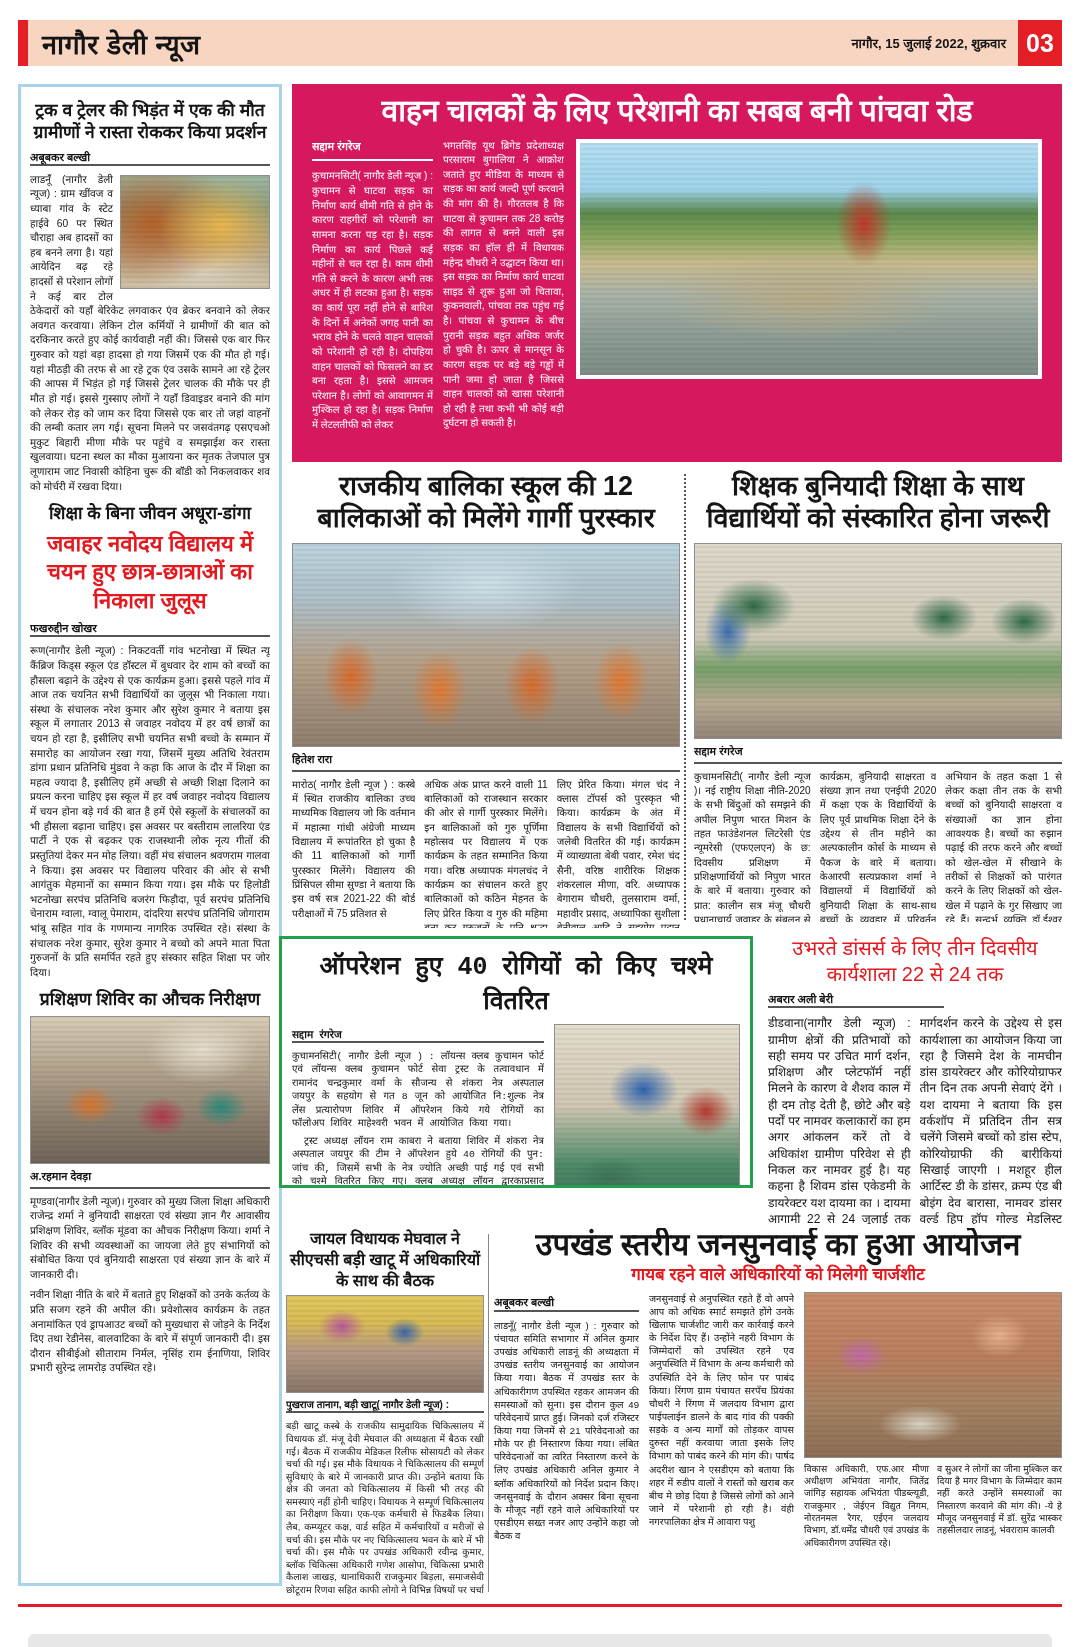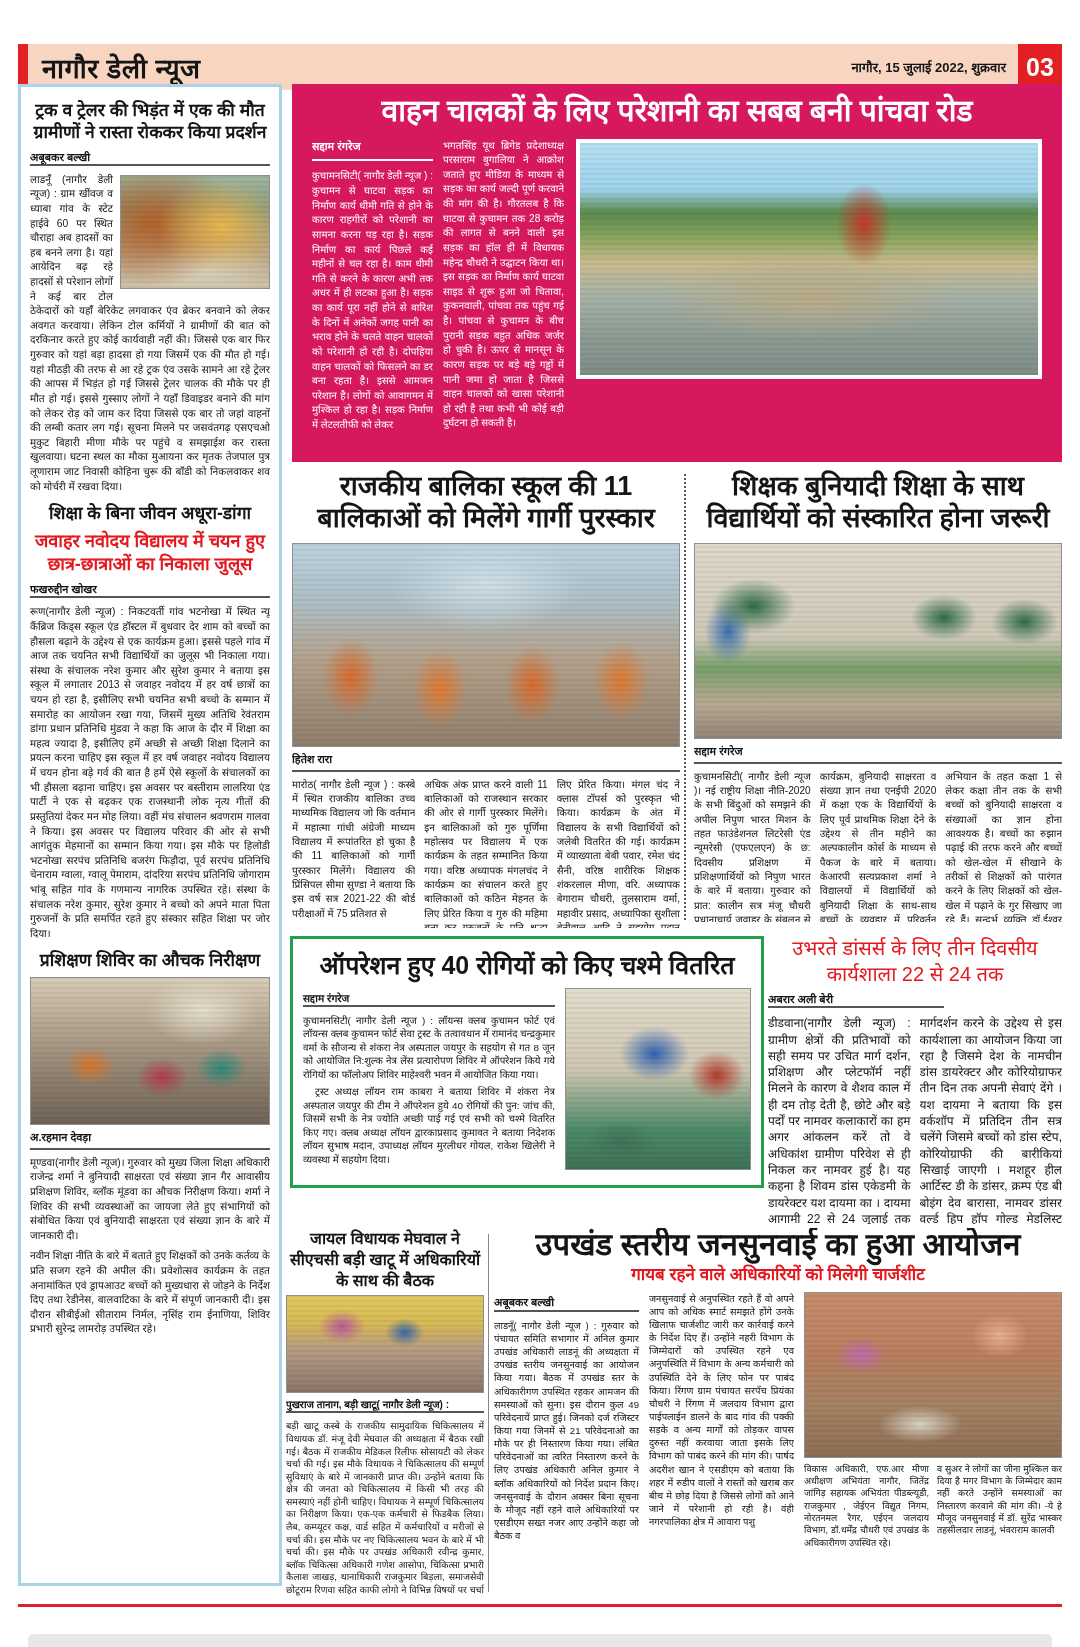--- a/index.html
+++ b/index.html
@@ -1,40 +1,40 @@
 <!DOCTYPE html>
 <html><head>
 <meta charset="utf-8">
 <style>
   html,body{margin:0;padding:0;background:#fff;}
   .page{position:relative;width:1080px;height:1647px;background:#ffffff;overflow:hidden;
         font-family:"Liberation Sans","DejaVu Sans",sans-serif;color:#151515;}
   
-  .mast{position:absolute;left:18px;top:44px;width:1044px;height:46px;background:#f8d5c0;
+  .mast{position:absolute;left:18px;top:20px;width:1044px;height:46px;background:#f8d5c0;
         display:flex;align-items:center;}
   .mast-bar{width:10px;height:46px;background:#e31e24;flex:0 0 auto;}
   .mast-title{flex:1;font-size:27px;font-weight:800;padding-left:14px;letter-spacing:.5px;}
   .mast-date{font-size:13px;font-weight:700;margin-right:12px;white-space:nowrap;}
   .mast-pageno{background:#e31e24;color:#fff;font-size:25px;font-weight:800;height:46px;
         width:44px;display:flex;align-items:center;justify-content:center;}
   
   article,section{overflow:hidden;}
   .byline{font-weight:700;font-size:11px;border-bottom:2px solid #555;
           margin:3px 0 7px;}
   .caption{font-weight:700;font-size:11px;border-bottom:2px solid #555;
            padding-bottom:4px;margin:4px 0 6px;}
   p.body{font-size:10.3px;line-height:1.42;text-align:justify;margin:0 0 6px;}
   .ph{position:relative;border:1px solid #8f8f8f;background:#c9bda6;}
   .ph::after{content:"";position:absolute;inset:0;
      background:repeating-linear-gradient(0deg,rgba(0,0,0,.05) 0 2px,transparent 2px 5px);}
   
   .leftcol{position:absolute;left:18px;top:84px;width:264px;height:1502px;
            border:3px solid #a9d3e9;padding:10px 9px;box-sizing:border-box;overflow:hidden;background:#fff;}
   .leftcol h2{font-size:17.5px;font-weight:800;text-align:center;line-height:1.28;margin:2px 0 5px;}
-  .leftcol h3.redsub{font-size:18px;font-weight:800;text-align:center;line-height:1.3;
+  .leftcol h3.redsub{font-size:22px;font-weight:800;text-align:center;line-height:1.3;
            color:#e3191f;margin:0 0 5px;}
   .ph-truck{float:right;width:148px;height:112px;margin:2px 0 4px 7px;
      background:radial-gradient(90px 70px at 68% 45%,#e8b64e,transparent 70%),
                 radial-gradient(120px 90px at 22% 42%,#b4622a,transparent 70%),
                 radial-gradient(90px 40px at 55% 85%,#d9d0bd,transparent 75%),
                 linear-gradient(180deg,#9fb6a0 0%,#85997f 30%,#b3a183 60%,#cfc3a8 100%);}
   .ph-camp{width:100%;height:148px;box-sizing:border-box;margin:2px 0 2px;
      background:radial-gradient(80px 50px at 72% 22%,#e3ddcd,transparent 70%),
                 radial-gradient(40px 30px at 25% 60%,#d8762e,transparent 65%),
                 radial-gradient(40px 30px at 55% 68%,#b23a4e,transparent 65%),
@@ -77,22 +77,22 @@
   .vdiv-row2{position:absolute;left:684px;top:474px;height:446px;border-left:2px dotted #555;}
   .teacher{position:absolute;left:694px;top:470px;width:368px;height:452px;}
   .ph-class{width:100%;height:196px;box-sizing:border-box;
      background:radial-gradient(70px 46px at 16% 32%,#2e6b46,transparent 60%),
                 radial-gradient(56px 38px at 68% 38%,#2e6b46,transparent 60%),
                 radial-gradient(56px 38px at 90% 40%,#2e6b46,transparent 60%),
                 radial-gradient(36px 50px at 9% 45%,#3a6fae,transparent 65%),
                 linear-gradient(180deg,#ded9ca 0%,#cfc9b8 48%,#79a06b 64%,#b7aa92 82%,#94867a 100%);}
   .teacher .cols3 .c{height:196px;}
   
-  .eyecamp{position:absolute;left:290px;top:936px;width:474px;height:252px;border:3px solid #23a04c;
-           padding:6px 10px;box-sizing:border-box;background:#fff;}
+  .eyecamp{position:absolute;left:279px;top:936px;width:474px;height:252px;border:3px solid #23a04c;
+           padding:6px 10px;box-sizing:border-box;background:#fff;font-family:Liberation Mono, monospace;}
   .eyecamp h2{font-size:25px;font-weight:800;text-align:center;margin:2px 0 7px;}
   .ec-grid{display:flex;gap:10px;}
   .ec-text{width:252px;flex:0 0 auto;}
   .ec-text p{font-size:9.9px;line-height:1.36;text-align:justify;margin:0 0 4px;text-indent:12px;overflow:hidden;}
   .ec-text p.first{text-indent:0;}
   .ec-text .byline{font-size:10.5px;}
   .ph-eye{flex:1;height:180px;
      background:radial-gradient(46px 40px at 82% 48%,#b23a2e,transparent 62%),
                 radial-gradient(56px 44px at 48% 36%,#2e63b0,transparent 62%),
                 radial-gradient(50px 30px at 30% 85%,#3f7357,transparent 70%),
@@ -181,21 +181,21 @@
           <span>भगतसिंह यूथ ब्रिगेड प्रदेशाध्यक्ष परसाराम बुगालिया ने आक्रोश जताते हुए मीडिया के माध्यम से सड़क का कार्य जल्दी पूर्ण करवाने की मांग की है। गौरतलब है कि घाटवा से कुचामन तक 28 करोड़ की लागत से बनने वाली इस सड़क का हॉल ही में विधायक महेन्द्र चौधरी ने उद्घाटन किया था। इस सड़क का निर्माण कार्य घाटवा साइड से शुरू हुआ जो चितावा, कुकनवाली, पांचवा तक पहुंच गई है। पांचवा से कुचामन के बीच पुरानी सड़क बहुत अधिक जर्जर हो चुकी है। ऊपर से मानसून के कारण सड़क पर बड़े बड़े गड्ढों में पानी जमा हो जाता है जिससे वाहन चालकों को खासा परेशानी हो रही है तथा कभी भी कोई बड़ी दुर्घटना हो सकती है।</span>
         </div>
       </div>
       <div class="road-right">
         <div class="ph ph-road"></div>
       </div>
     </div>
   </section>
 
   <section class="gargi">
-    <h2 class="section-head">राजकीय बालिका स्कूल की 11 बालिकाओं को मिलेंगे गार्गी पुरस्कार</h2>
+    <h2 class="section-head">राजकीय बालिका स्कूल की 12 बालिकाओं को मिलेंगे गार्गी पुरस्कार</h2>
     <div class="ph ph-gargi"></div>
     <div class="caption">हितेश रारा</div>
     <div class="cols3">
       <div class="c">मारोठ( नागौर डेली न्यूज ) : कस्बे में स्थित राजकीय बालिका उच्च माध्यमिक विद्यालय जो कि वर्तमान में महात्मा गांधी अंग्रेजी माध्यम विद्यालय में रूपांतरित हो चुका है की 11 बालिकाओं को गार्गी पुरस्कार मिलेंगे। विद्यालय की प्रिंसिपल सीमा सुण्डा ने बताया कि इस वर्ष सत्र 2021-22 की बोर्ड परीक्षाओं में 75 प्रतिशत से</div>
       <div class="c">अधिक अंक प्राप्त करने वाली 11 बालिकाओं को राजस्थान सरकार की ओर से गार्गी पुरस्कार मिलेंगे। इन बालिकाओं को गुरु पूर्णिमा महोत्सव पर विद्यालय में एक कार्यक्रम के तहत सम्मानित किया गया। वरिष्ठ अध्यापक मंगलचंद ने कार्यक्रम का संचालन करते हुए बालिकाओं को कठिन मेहनत के लिए प्रेरित किया व गुरु की महिमा बता कर गुरुजनों के प्रति श्रद्धा भाव रखते हुए अध्ययन करने के</div>
       <div class="c">लिए प्रेरित किया। मंगल चंद ने क्लास टॉपर्स को पुरस्कृत भी किया। कार्यक्रम के अंत में विद्यालय के सभी विद्यार्थियों को जलेबी वितरित की गई। कार्यक्रम में व्याख्याता बेबी पवार, रमेश चंद सैनी, वरिष्ठ शारीरिक शिक्षक शंकरलाल मीणा, वरि. अध्यापक बेगाराम चौधरी, तुलसाराम वर्मा, महावीर प्रसाद, अध्यापिका सुशीला बेनीवाल आदि ने सहयोग प्रदान किया।</div>
     </div>
   </section>
 
   <div class="vdiv-row2"></div>

